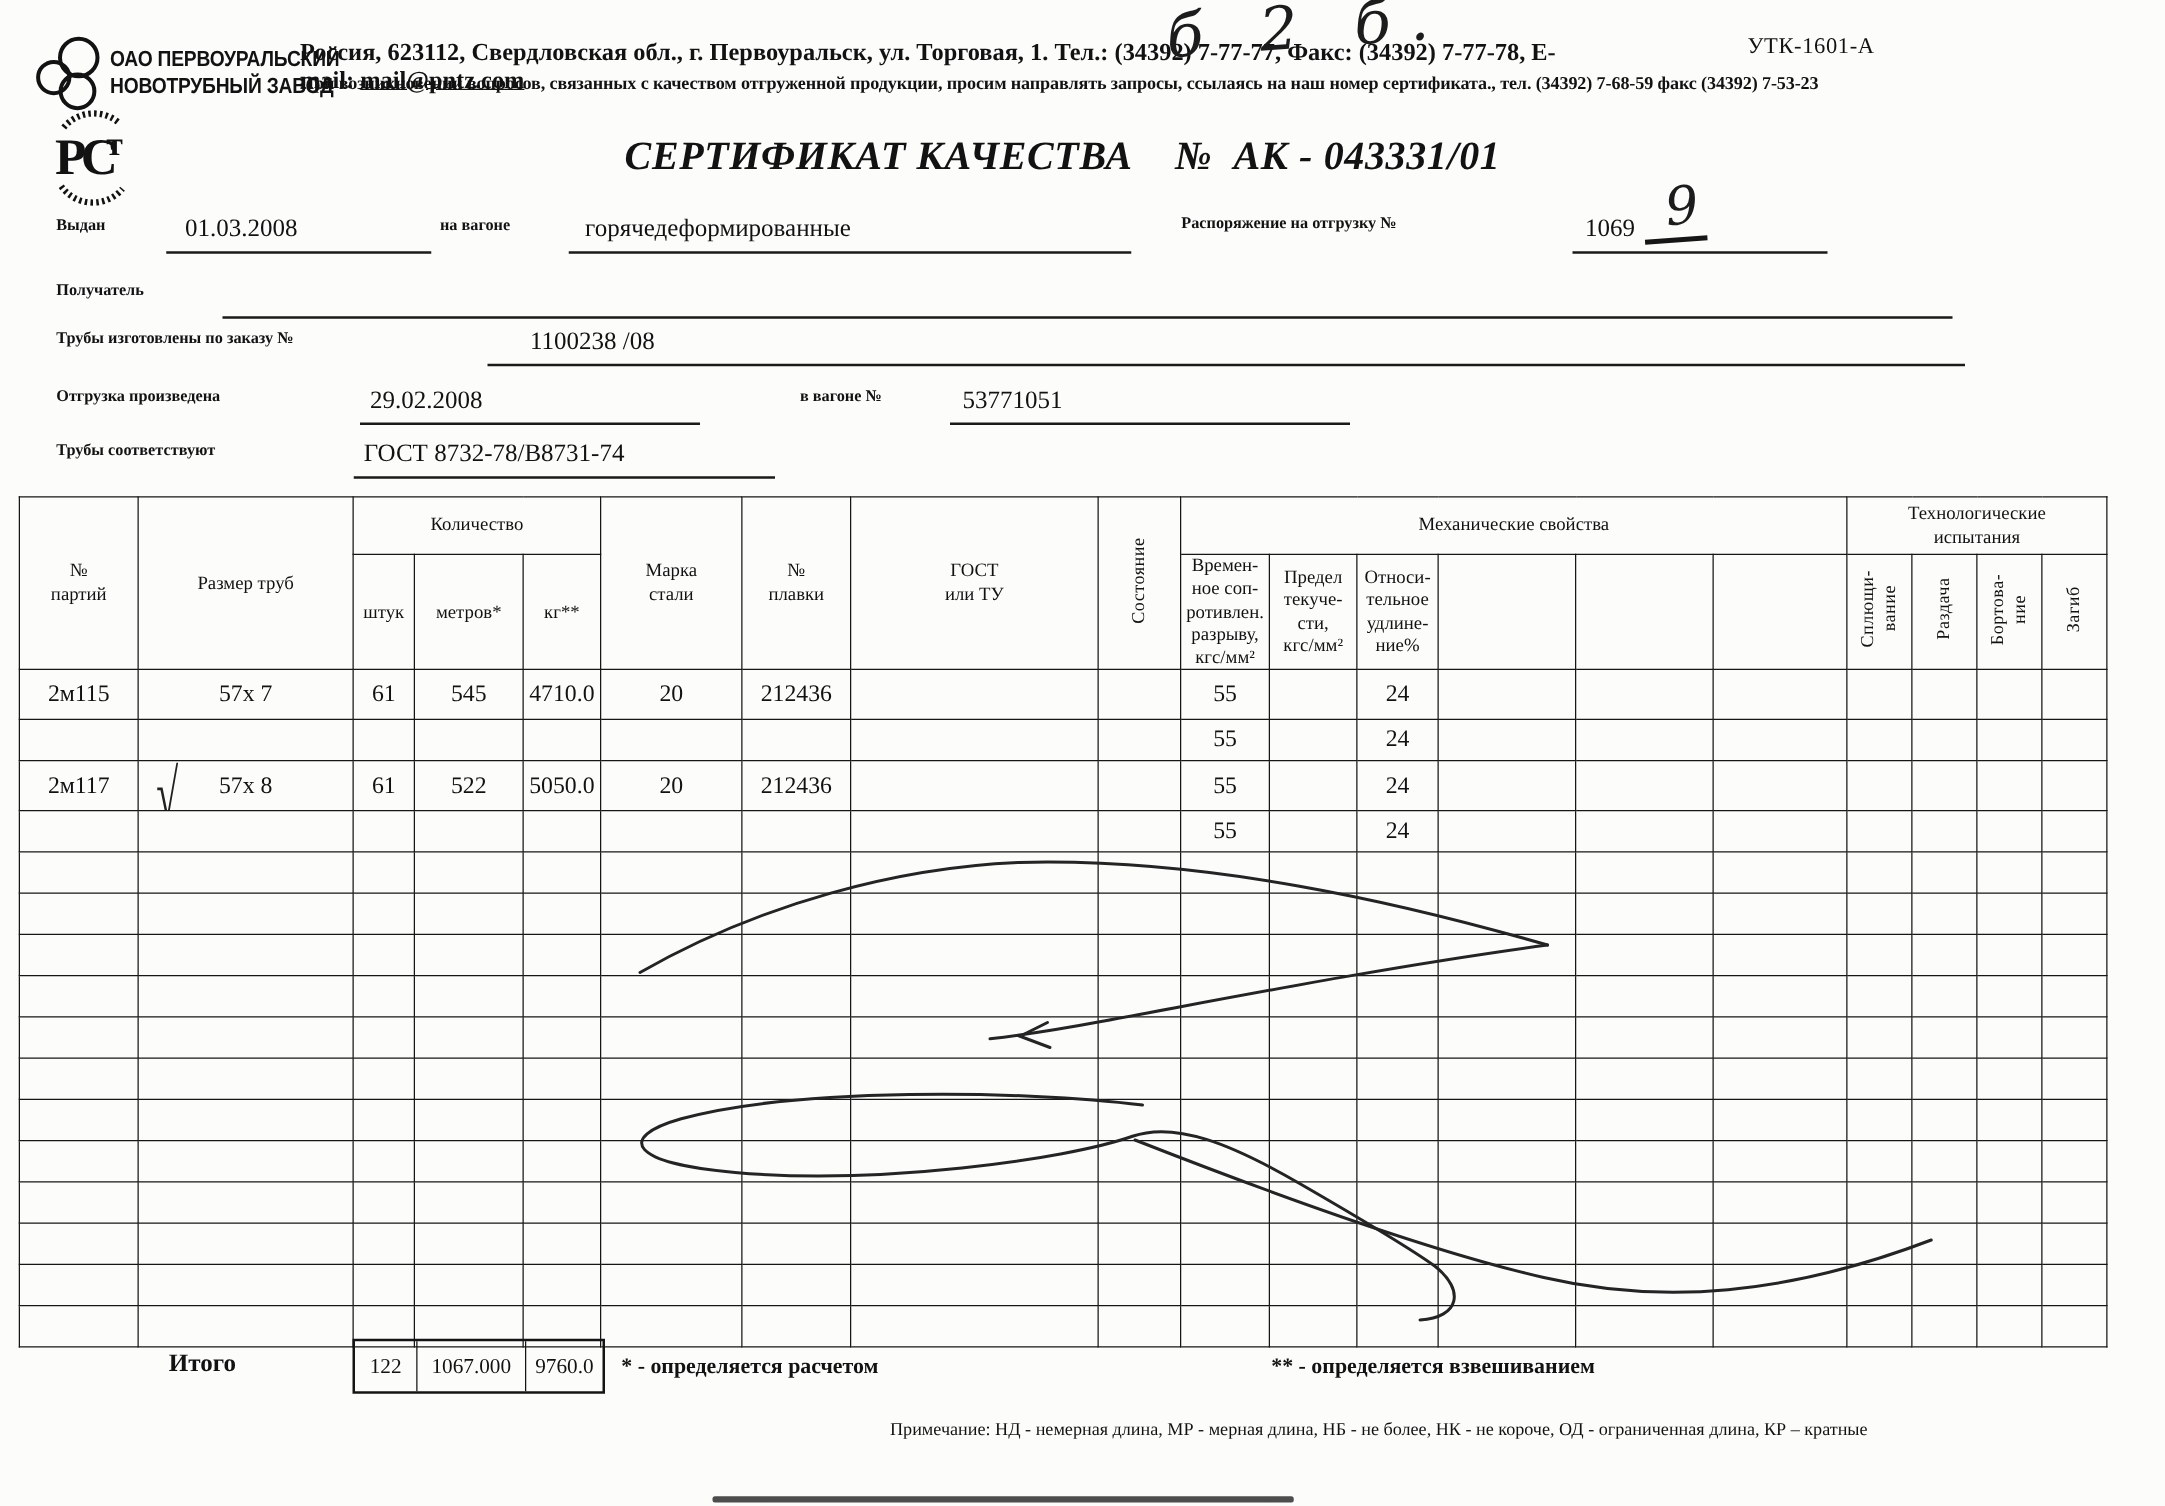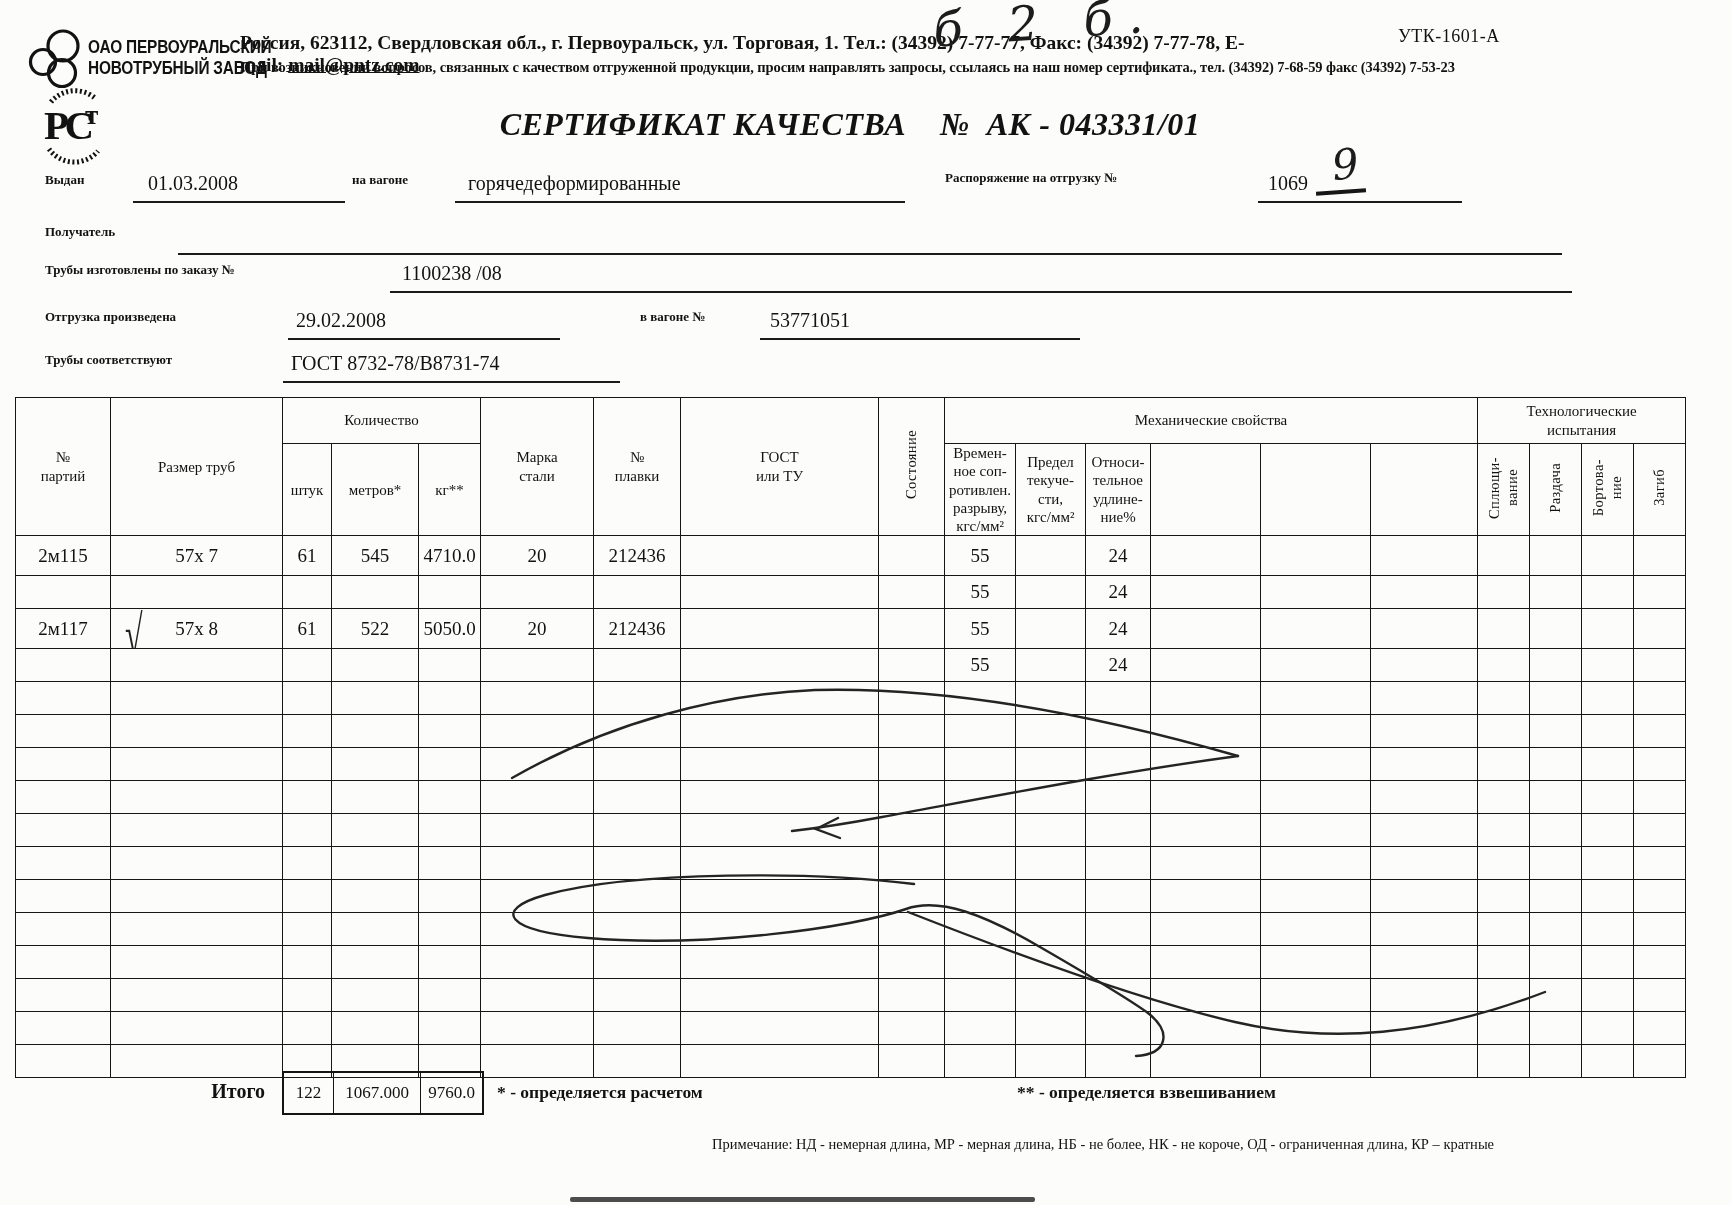--- a/index.html
+++ b/index.html
@@ -58,21 +58,21 @@
     writing-mode:vertical-rl; transform:rotate(180deg);
     white-space:pre-line; display:inline-block;
     font-size:14.5px; line-height:1.25; letter-spacing:.4px;
   }
   table.cert td { text-align:center; font-size:19px; position:relative; }
   tr.r-tall  { height:40px; }
   tr.r-short { height:33px; }
 
   
   .totals { left:15px; top:1071px; width:1670px; height:44px; }
-  .totals-label { position:absolute; left:120px; top:9px; width:130px; text-align:right; font-weight:bold; font-size:20px; }
+  .totals-label { position:absolute; left:120px; top:9px; width:130px; text-align:left; font-weight:bold; font-size:20px; }
   .totals-boxes { position:absolute; left:267px; top:0; height:44px; display:flex; border:2.5px solid #141414; box-sizing:border-box; }
   .totals-boxes .tcell {
     display:flex; align-items:center; justify-content:center;
     font-size:17px; box-sizing:border-box; border-left:1.5px solid #141414; height:100%;
   }
   .totals-boxes .tcell:first-child { border-left:none; }
   .footnote { position:absolute; top:11px; font-weight:bold; font-size:17.5px; }
   .note-line { font-size:14.5px; white-space:nowrap; }
 
   .strokes { left:0; top:0; pointer-events:none; }
@@ -126,21 +126,21 @@
   <div class="abs fval" style="left:1268px;top:172px">1069</div>
   <div class="abs hw hw-nine" style="left:1332px;top:140px">9</div>
   <div class="abs hw-dash" style="left:1316px;top:190px"></div>
   <div class="abs uline" style="left:1258px;top:201px;width:204px"></div>
 
   <div class="abs flabel" style="left:45px;top:224px">Получатель</div>
   <div class="abs fval" style="left:190px;top:224px"></div>
   <div class="abs uline" style="left:178px;top:253px;width:1384px"></div>
 
   <div class="abs flabel" style="left:45px;top:262px">Трубы изготовлены по заказу №</div>
-  <div class="abs fval" style="left:402px;top:262px">1100238   /08</div>
+  <div class="abs fval" style="left:424px;top:262px">1100238   /08</div>
   <div class="abs uline" style="left:390px;top:291px;width:1182px"></div>
 
   <div class="abs flabel" style="left:45px;top:309px">Отгрузка произведена</div>
   <div class="abs fval" style="left:296px;top:309px">29.02.2008</div>
   <div class="abs uline" style="left:288px;top:338px;width:272px"></div>
 
   <div class="abs flabel" style="left:640px;top:309px">в вагоне №</div>
   <div class="abs fval" style="left:770px;top:309px">53771051</div>
   <div class="abs uline" style="left:760px;top:338px;width:320px"></div>
 

